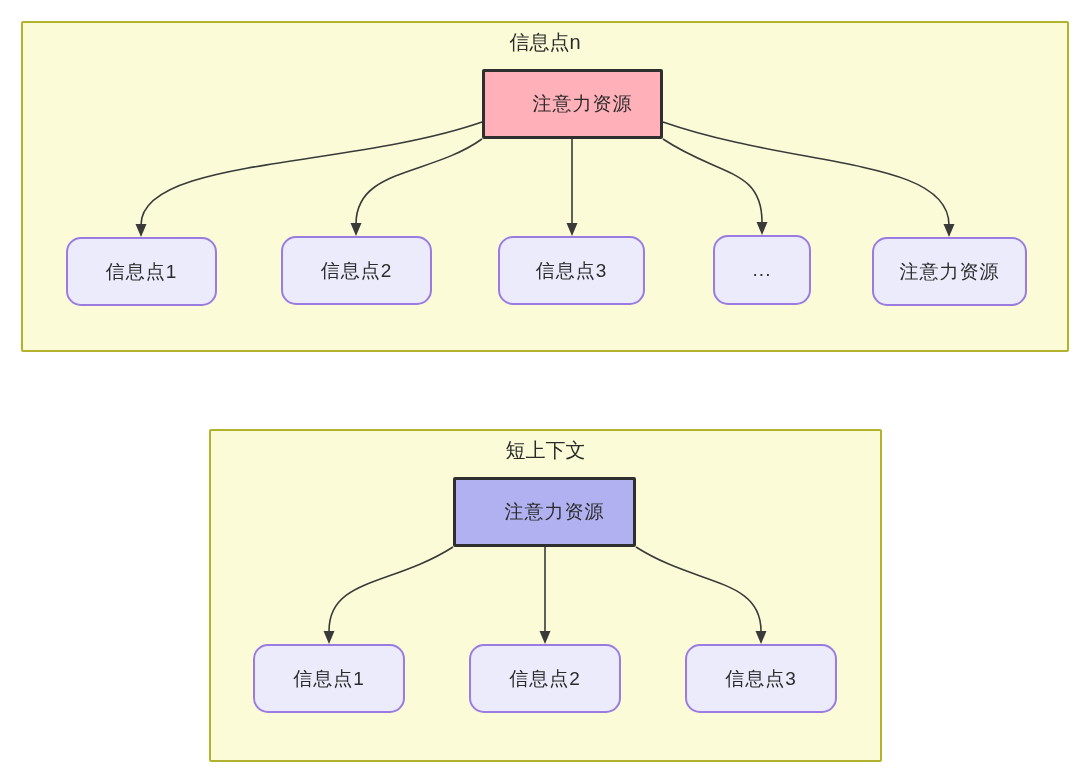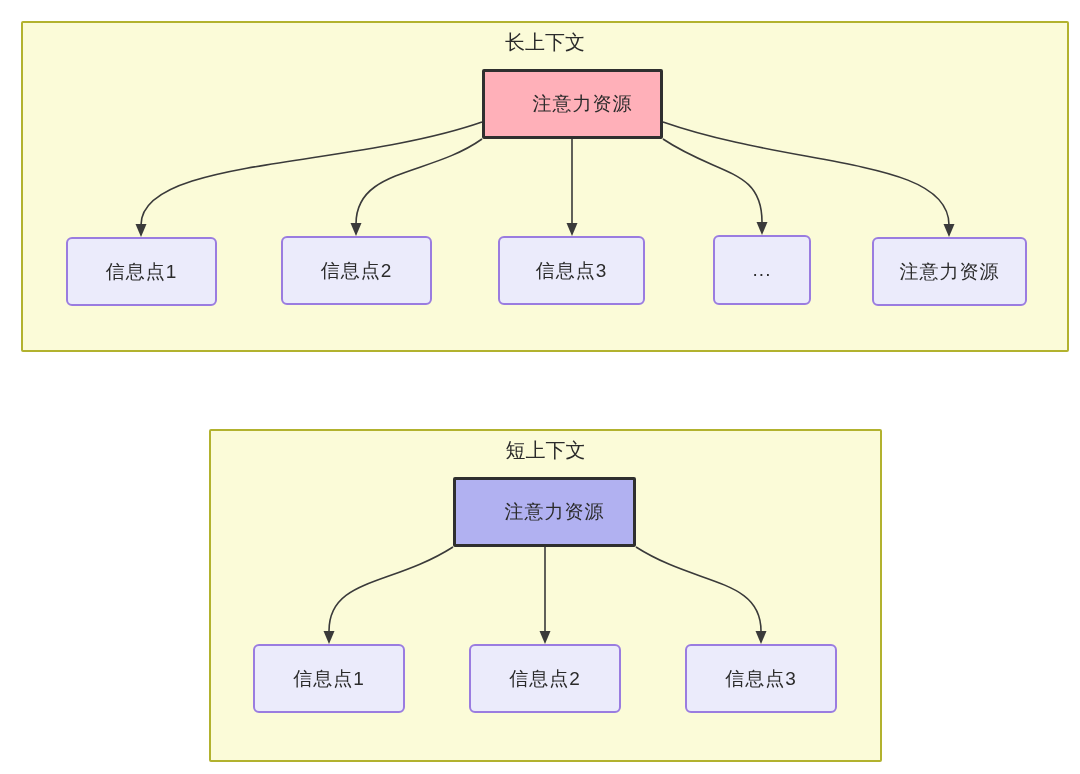--- a/index.html
+++ b/index.html
@@ -39,38 +39,38 @@
   .source-node {
     border: 3px solid #2f2f2f;
     border-radius: 2px;
     padding-left: 20px;
   }
   .source-long { background: #ffb0b9; }
   .source-short { background: #b1b1f1; }
   .target-node {
     background: #ebebfb;
     border: 2px solid #9a7ce0;
-    border-radius: 6px;
+    border-radius: 15px;
   }
   svg.arrow-layer {
     position: absolute;
     left: 0;
     top: 0;
     width: 1080px;
     height: 774px;
     pointer-events: none;
   }
   svg .edge { fill: none; stroke: #3a3a3a; stroke-width: 1.6; }
   svg .head { fill: #3a3a3a; stroke: none; }
 </style>
 </head>
 <body>
 
 <div class="container" style="left:21px; top:21px; width:1048px; height:331px;">
-  <div class="container-title">长上下文</div>
+  <div class="container-title">信息点n</div>
 </div>
 
 <div class="container" style="left:209px; top:429px; width:673px; height:333px;">
   <div class="container-title">短上下文</div>
 </div>
 
 <svg class="arrow-layer" viewBox="0 0 1080 774" xmlns="http://www.w3.org/2000/svg">
 
   <path class="edge" d="M 482 122 C 350 168, 141 158, 141 225"></path>
   <polygon class="head" points="135.5,224 146.5,224 141,237"></polygon>

